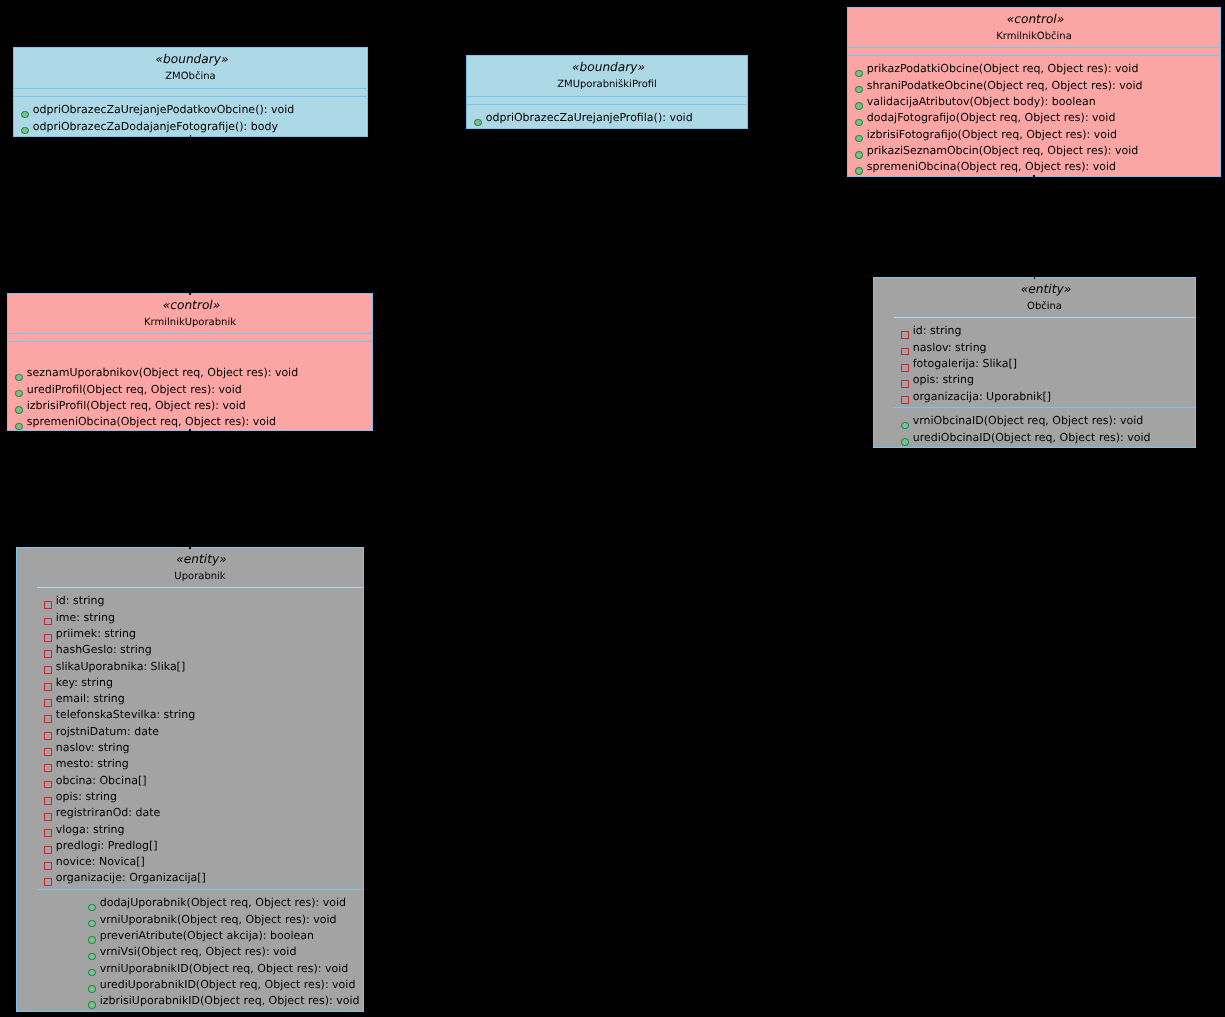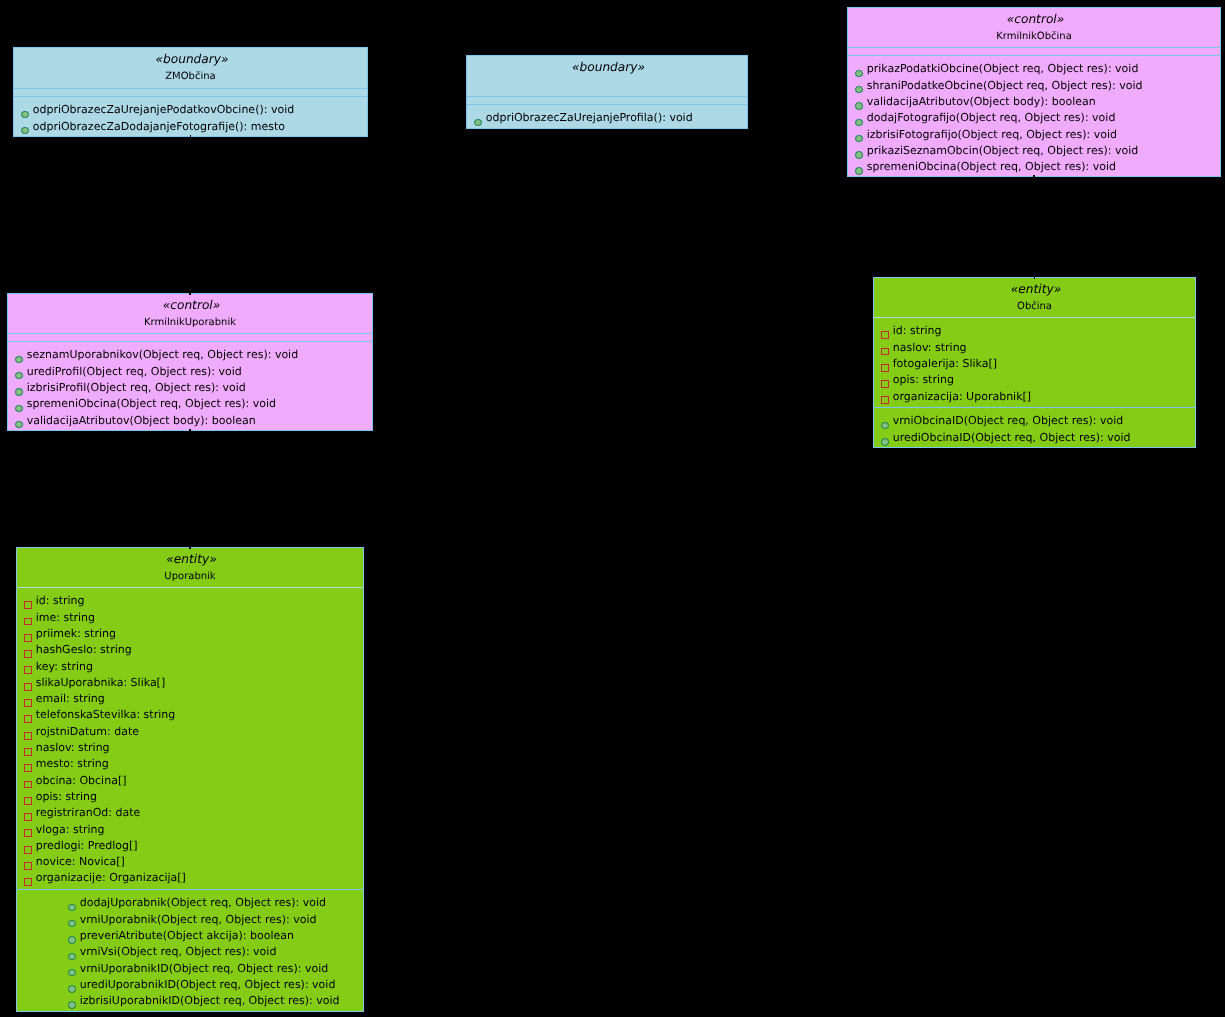--- a/index.html
+++ b/index.html
@@ -14,22 +14,22 @@
   .divider.pale{border-top-color:#AFD9EC;}
   .sect{}
   .row{font-size:11px;line-height:16.3px;color:#000;white-space:nowrap;
        padding-left:7px;display:flex;align-items:flex-end;}
   .rowtext{padding-left:4.2px;}
   .mdot{width:7.5px;height:7.5px;border-radius:50%;background:#84BE84;border:1.1px solid #038048;
         box-sizing:border-box;flex:0 0 auto;position:relative;top:-0.5px;}
   .asq{width:7.5px;height:7.9px;background:transparent;border:1.1px solid #C82930;
        box-sizing:border-box;flex:0 0 auto;position:relative;top:-0.5px;}
   .boundary{background:#ADD8E6;}
-  .control{background:#f0abfc;}
-  .entity{background:#84cc16;}
+  .control{background:#fca5a5;}
+  .entity{background:#a3a3a3;padding-left:20px;}
   .tick{position:absolute;background:#000;width:1.4px;}
 </style>
 </head>
 <body>
 
 <div id="canvas">
     <div class="cls boundary" style="left: 13px; top: 47px; width: 355px; height: 90px;">
       <div class="hdr" style="height: 40px;">
         <div class="stereo">«boundary»</div>
         <div class="cname">ZMObčina</div>
@@ -37,27 +37,28 @@
       <div class="divider"></div>
       <div class="gapsect" style="height: 7px;"></div>
       <div class="divider"></div>
       <div class="sect" style="padding-top: 5.4px;">
         <div class="row">
           <span class="mdot"></span>
           <span class="rowtext">odpriObrazecZaUrejanjePodatkovObcine(): void</span>
         </div>
         <div class="row">
           <span class="mdot"></span>
-          <span class="rowtext">odpriObrazecZaDodajanjeFotografije(): mesto</span>
+          <span class="rowtext">odpriObrazecZaDodajanjeFotografije(): body</span>
         </div>
       </div>
     </div>
     <div class="cls boundary" style="left: 466px; top: 55px; width: 282px; height: 74px;">
       <div class="hdr" style="height: 40px;">
         <div class="stereo">«boundary»</div>
+        <div class="cname">ZMUporabniškiProfil</div>
       </div>
       <div class="divider"></div>
       <div class="gapsect" style="height: 7px;"></div>
       <div class="divider"></div>
       <div class="sect" style="padding-top: 5.4px;">
         <div class="row">
           <span class="mdot"></span>
           <span class="rowtext">odpriObrazecZaUrejanjeProfila(): void</span>
         </div>
       </div>
@@ -102,21 +103,21 @@
       </div>
     </div>
     <div class="cls control" style="left: 7px; top: 293px; width: 366px; height: 138px;">
       <div class="hdr" style="height: 39px;">
         <div class="stereo">«control»</div>
         <div class="cname">KrmilnikUporabnik</div>
       </div>
       <div class="divider"></div>
       <div class="gapsect" style="height: 7px;"></div>
       <div class="divider"></div>
-      <div class="sect" style="padding-top: 5.4px;">
+      <div class="sect" style="padding-top: 5.4px; margin-top: 18px;">
         <div class="row">
           <span class="mdot"></span>
           <span class="rowtext">seznamUporabnikov(Object req, Object res): void</span>
         </div>
         <div class="row">
           <span class="mdot"></span>
           <span class="rowtext">urediProfil(Object req, Object res): void</span>
         </div>
         <div class="row">
           <span class="mdot"></span>
@@ -190,25 +191,25 @@
         <div class="row">
           <span class="asq"></span>
           <span class="rowtext">priimek: string</span>
         </div>
         <div class="row">
           <span class="asq"></span>
           <span class="rowtext">hashGeslo: string</span>
         </div>
         <div class="row">
           <span class="asq"></span>
+          <span class="rowtext">slikaUporabnika: Slika[]</span>
+        </div>
+        <div class="row">
+          <span class="asq"></span>
           <span class="rowtext">key: string</span>
-        </div>
-        <div class="row">
-          <span class="asq"></span>
-          <span class="rowtext">slikaUporabnika: Slika[]</span>
         </div>
         <div class="row">
           <span class="asq"></span>
           <span class="rowtext">email: string</span>
         </div>
         <div class="row">
           <span class="asq"></span>
           <span class="rowtext">telefonskaStevilka: string</span>
         </div>
         <div class="row">

